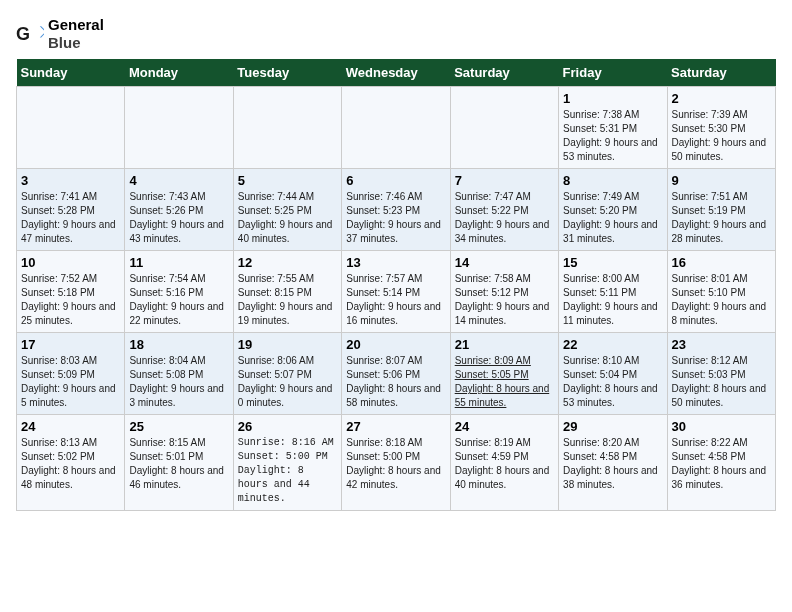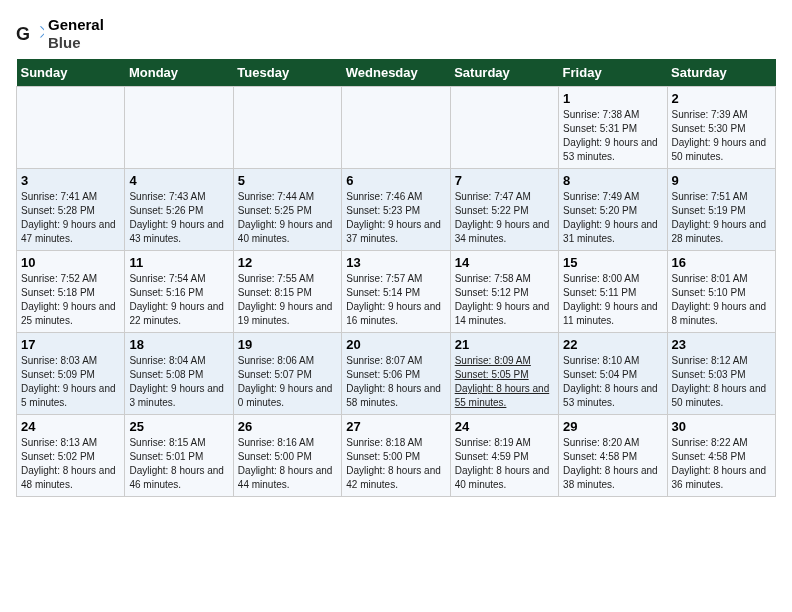--- a/index.html
+++ b/index.html
@@ -273,21 +273,21 @@
 Daylight: 8 hours and 48 minutes.</div>
         </td>
         <td>
           <span class="day-num">25</span>
           <div class="day-detail" style="white-space: pre-line;">Sunrise: 8:15 AM
 Sunset: 5:01 PM
 Daylight: 8 hours and 46 minutes.</div>
         </td>
         <td>
           <span class="day-num">26</span>
-          <div class="day-detail" style="white-space: pre-line;">Sunrise: 8:16 AM
+          <div class="day-detail" style="white-space: pre-line; font-family: Liberation Mono, monospace;">Sunrise: 8:16 AM
 Sunset: 5:00 PM
 Daylight: 8 hours and 44 minutes.</div>
         </td>
         <td>
           <span class="day-num">27</span>
           <div class="day-detail" style="white-space: pre-line;">Sunrise: 8:18 AM
 Sunset: 5:00 PM
 Daylight: 8 hours and 42 minutes.</div>
         </td>
         <td>

